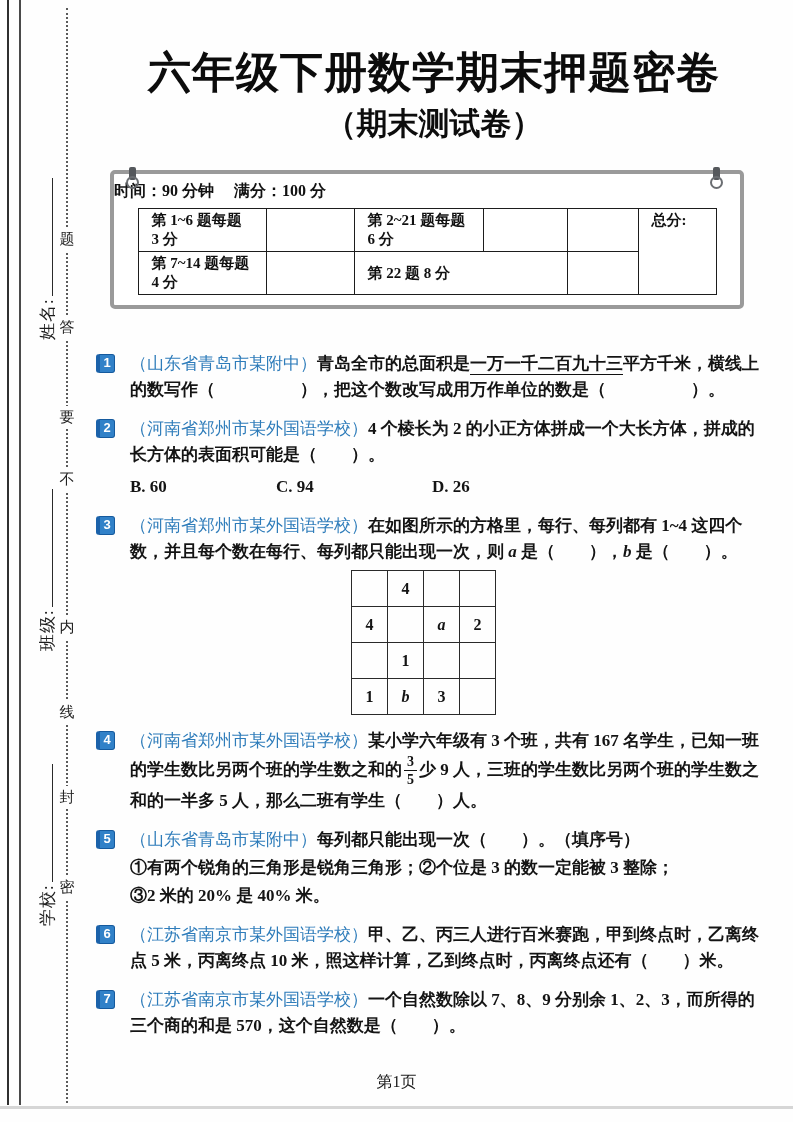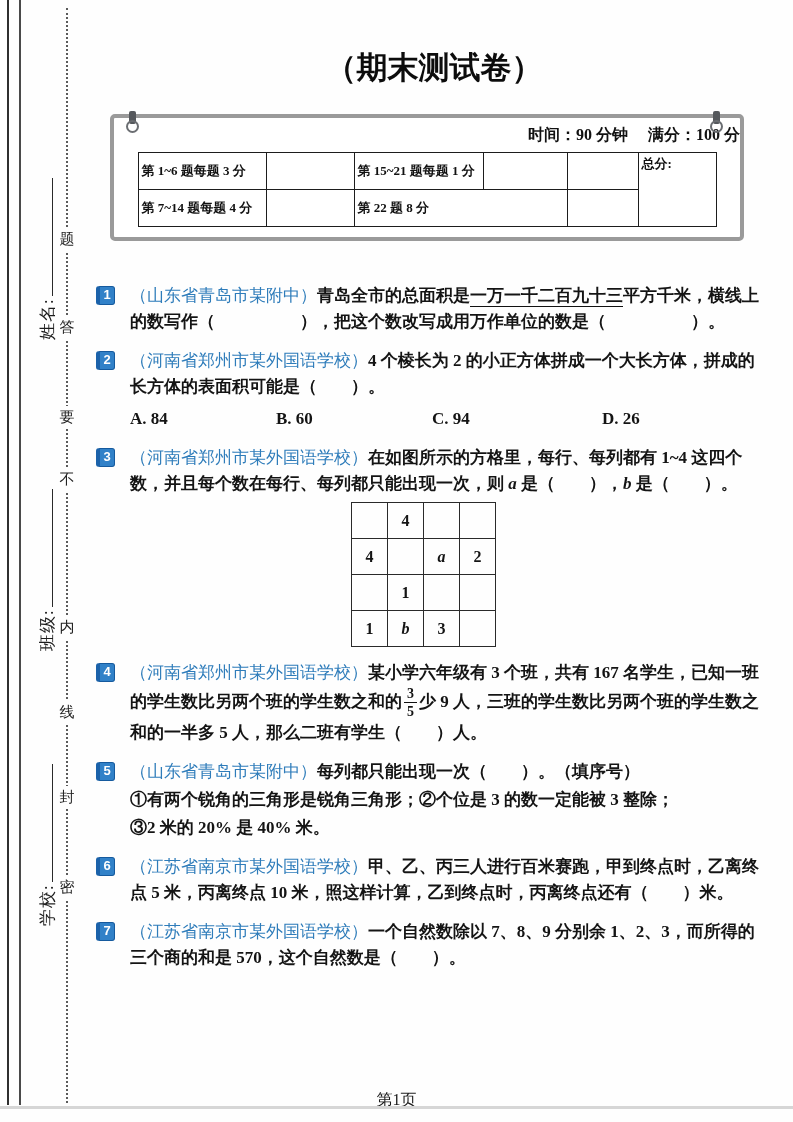--- a/index.html
+++ b/index.html
@@ -34,24 +34,24 @@
   .subtitle { text-align:center; font-family:"Liberation Sans","DejaVu Sans",sans-serif;
            font-weight:bold; font-size:31px; line-height:48px; color:#0c0c0c; }
   
   .board { position:relative; margin:22px 28px 0 14px; border:4px solid #9a9a9a;
            border-radius:5px; background:#fff; padding:5px 0 10px 0; }
   .pin { position:absolute; top:-7px; width:12px; height:22px; }
   .pin-left { left:12px; } .pin-right { right:18px; }
   .pin::before { content:""; position:absolute; left:3px; top:0; width:7px; height:13px; background:#55585c; border-radius:2px; }
   .pin::after { content:""; position:absolute; left:0; top:9px; width:9px; height:9px;
                 border:2.5px solid #6b6e72; border-radius:50%; background:transparent; }
-  .board-meta { text-align:right; font-size:16px; font-weight:700; line-height:24px; color:#111; }
+  .board-meta { text-align:left; font-size:16px; font-weight:700; line-height:24px; color:#111; }
   table.score { border-collapse:collapse; margin:5px auto 0 auto; width:578px; table-layout:fixed; }
-  table.score td { border:1.8px solid #1d1d1d; height:37px; font-size:13px; font-weight:700;
-                   padding:2px 3px; color:#111; }
+  table.score td { border:1.8px solid #1d1d1d; height:37px; font-size:15px; font-weight:700;
+                   padding:2px 13px; color:#111; }
   td.lab { padding-left:5px; }
   td.c3lab { padding-left:5px; }
   td.center { }
   td.total { vertical-align:top; padding-top:5px; padding-left:6px; }
   
   .questions { margin-top:42px; padding-right:2px; }
   .q { position:relative; padding-left:34px; margin-bottom:13px; font-size:17px;
        line-height:26px; font-weight:600; color:#141414; }
   .badge {
     position:absolute; left:0; top:3px; width:19px; height:19px;
@@ -66,21 +66,21 @@
   .sudoku { border-collapse:collapse; margin:5px 0 2px 221px; }
   .sudoku td { border:1.8px solid #2a2a2a; width:36px; height:36px; text-align:center;
                font-size:16px; font-weight:600; }
   .frac { display:inline-block; text-align:center; vertical-align:-9px; line-height:1.1;
           font-size:14px; font-weight:700; margin:0 2px; }
   .frac .fn { display:block; border-bottom:1.6px solid #111; padding:0 3px 1px 3px; }
   .frac .fd { display:block; padding-top:1px; }
   .subline { margin-top:2px; }
   
   .page-num { position:absolute; top:1072px; left:0; width:100%; text-align:center;
-              font-size:16px; color:#1a1a1a;margin-top:18px; }
+              font-size:16px; color:#1a1a1a; }
   .bottom-rule { position:absolute; top:1106px; left:0; width:793px; height:3px; background:#d6d6d6; }
 </style>
 </head>
 <body>
 
 <div class="spine-a"></div>
 <div class="spine-b"></div>
 
 <div class="seal-line"></div>
 <span class="seal-char" style="top:228px">题</span>
@@ -100,40 +100,41 @@
   <span class="lbl">班级:</span>
     <span class="blank-line"></span>
 </div>
 <div class="side-field" style="left:-48px; top:816px">
   <span class="lbl">学校:</span>
     <span class="blank-line"></span>
 </div>
 
 <div class="content">
 
+  <div class="title">六年级下册数学期末押题密卷</div>
   <div class="subtitle">（期末测试卷）</div>
 
   <div class="board">
     <div class="pin pin-left"></div>
     <div class="pin pin-right"></div>
     <div class="board-meta">时间：90 分钟　 满分：100 分</div>
     <table class="score">
       <colgroup>
         <col style="width:128px">
           <col style="width:88px">
           <col style="width:129px">
         <col style="width:84px">
           <col style="width:71px">
           <col style="width:78px">
       </colgroup>
       <tbody>
           <tr>
         <td class="lab">第 1~6 题每题 3 分</td>
         <td></td>
-        <td class="c3lab">第 15~21 题每题 1 分</td>
+        <td class="c3lab">第 2~21 题每题 6 分</td>
         <td></td>
         <td></td>
         <td class="total" rowspan="2">总分:</td>
       </tr>
       <tr>
         <td class="lab">第 7~14 题每题 4 分</td>
         <td></td>
         <td class="center" colspan="2">第 22 题 8 分</td>
         <td></td>
       </tr>
@@ -145,21 +146,20 @@
 
     <div class="q">
       <span class="badge">1</span>
       <span class="src">（山东省青岛市某附中）</span><span>青岛全市的总面积是</span><span class="ul">一万一千二百九十三</span><span>平方千米，横线上的数写作（　　　　　），把这个数改写成用万作单位的数是（　　　　　）。</span>
     </div>
 
     <div class="q">
       <span class="badge">2</span>
       <span class="src">（河南省郑州市某外国语学校）</span><span>4 个棱长为 2 的小正方体拼成一个大长方体，拼成的长方体的表面积可能是（　　）。</span>
       <div class="opts">
-        <span>A. 84</span>
         <span>B. 60</span>
         <span>C. 94</span>
         <span>D. 26</span>
       </div>
     </div>
 
     <div class="q">
       <span class="badge">3</span>
       <span class="src">（河南省郑州市某外国语学校）</span><span>在如图所示的方格里，每行、每列都有 1~4 这四个数，并且每个数在每行、每列都只能出现一次，则 </span><span class="vit">a</span><span> 是（　　），</span><span class="vit">b</span><span> 是（　　）。</span>
       <table class="sudoku">

